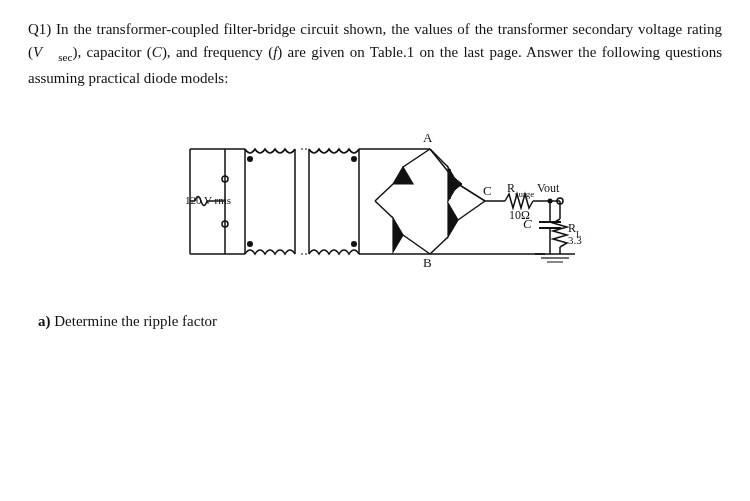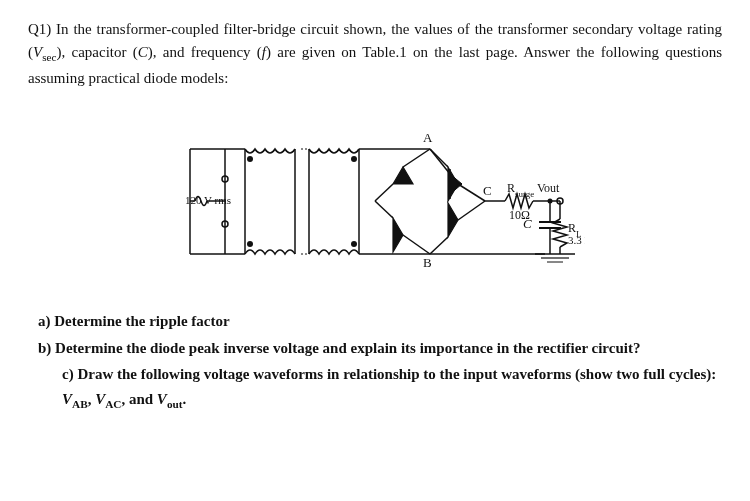--- a/index.html
+++ b/index.html
@@ -24,24 +24,24 @@
     .circuit-svg {
       display: block;
     }
     .parts {
       margin-top: 8px;
       padding-left: 10px;
       line-height: 1.65;
     }
     .parts p {
       margin-bottom: 2px;
-      font-weight: bold;
     }
     sub, sup {
       font-size: 0.75em;
+      margin-left: 16px;
     }
     .indent {
       padding-left: 24px;
     }
   </style>
 </head>
 <body>
 
 <div class="question-text">
   <span>Q1)</span>
@@ -153,15 +153,13 @@
     <line x1="25" y1="97" x2="30" y2="97" stroke="#111" stroke-width="1.5"></line>
     <line x1="42" y1="97" x2="60" y2="97" stroke="#111" stroke-width="1.5"></line>
     <line x1="25" y1="45" x2="25" y2="150" stroke="#111" stroke-width="1.5"></line>
     <line x1="25" y1="45" x2="60" y2="45" stroke="#111" stroke-width="1.5"></line>
     <line x1="25" y1="150" x2="60" y2="150" stroke="#111" stroke-width="1.5"></line>
   </svg>
 </div>
 
 <div class="parts">
   <p><b>a)</b> Determine the ripple factor</p>
-  <p><b>b)</b> Determine the diode peak inverse voltage and explain its importance in the rectifier circuit?</p>
-  <p class="indent"><b>c)</b> Draw the following voltage waveforms in relationship to the input waveforms (<b>show two full cycles</b>): <i>V</i><sub>AB</sub>, <i>V</i><sub>AC</sub>, and <i>V</i><sub>out</sub>.</p>
 </div>
 
 </body></html>

